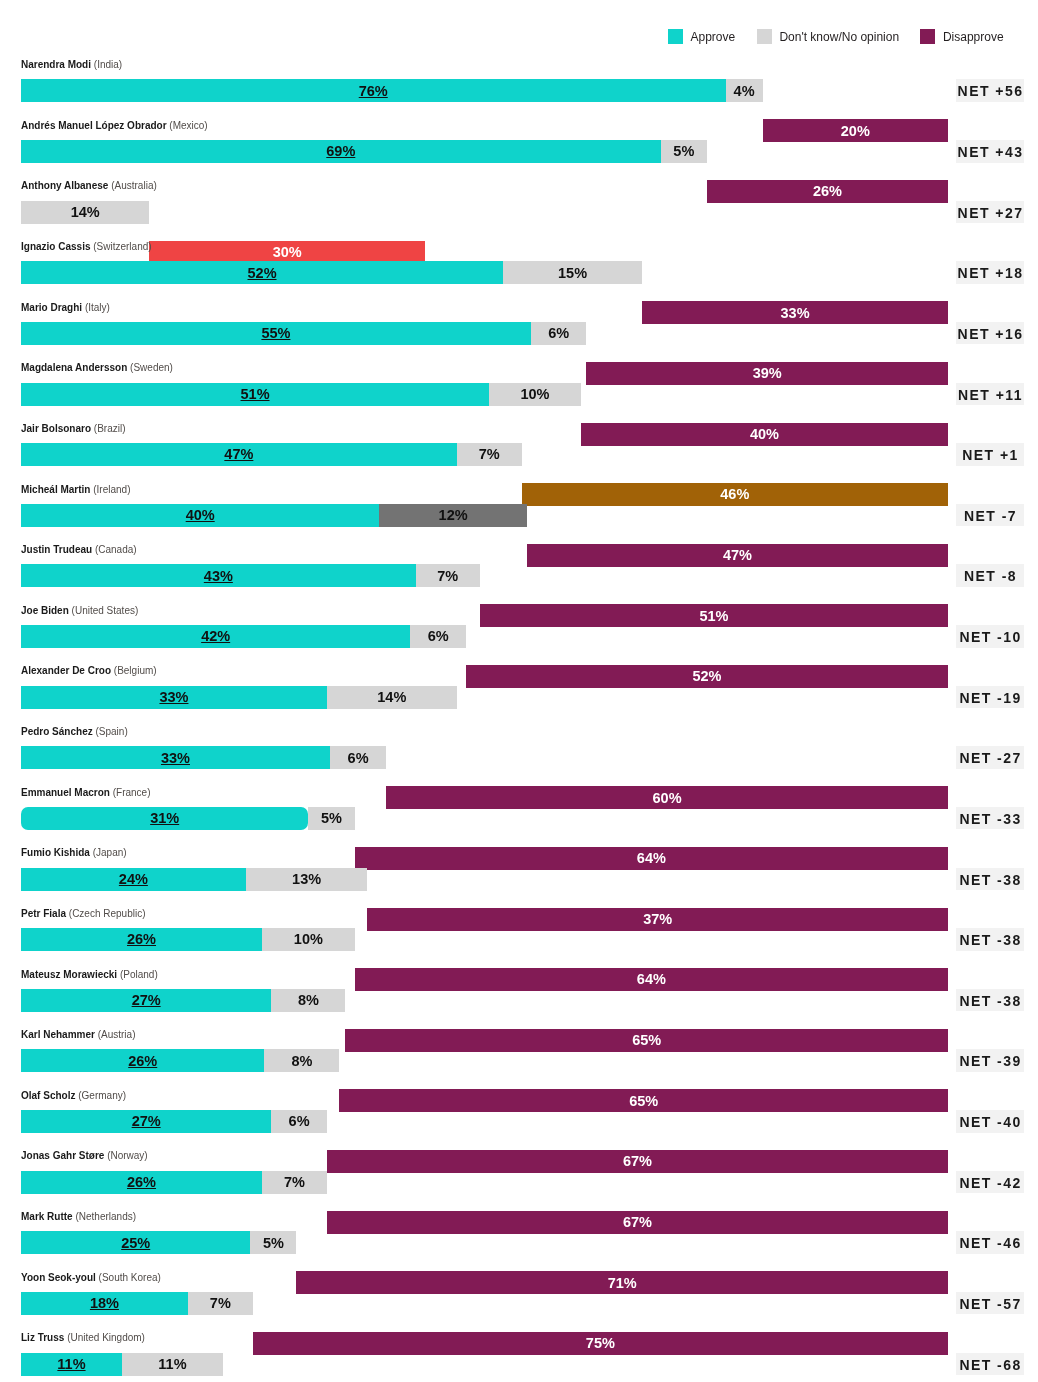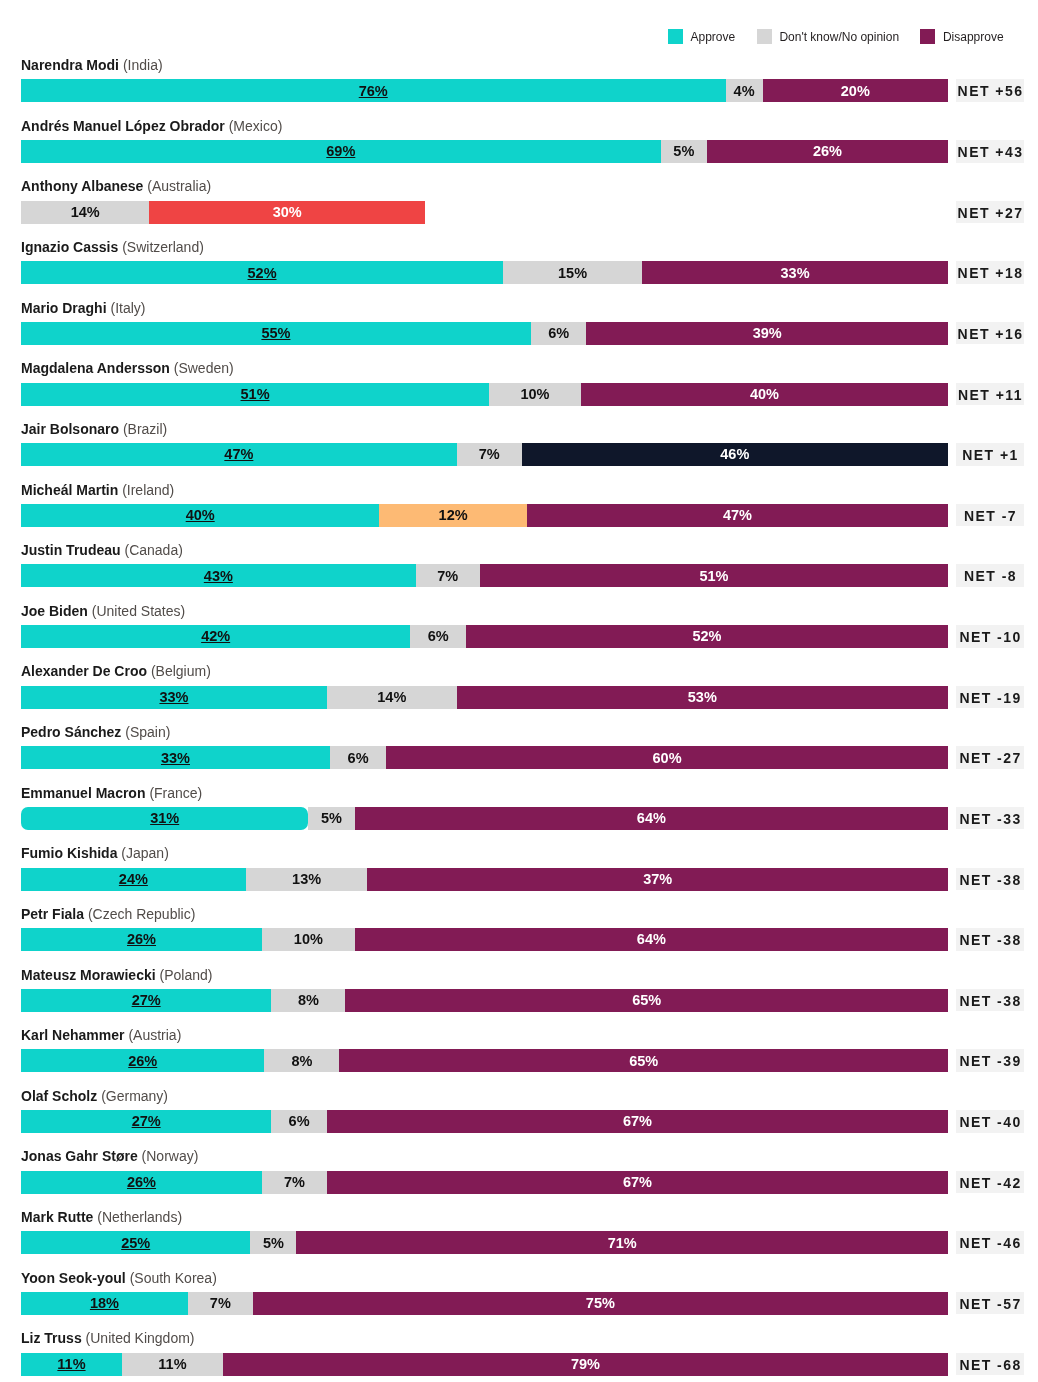--- a/index.html
+++ b/index.html
@@ -22,37 +22,37 @@
     line-height:15.2px; white-space:nowrap;
   }
   #leg0 { left:667.9px; }
   #leg1 { left:756.8px; }
   #leg2 { left:920.3px; }
 
   
   .row { position:absolute; left:0; width:1038px; height:23.1px; }
   .row-label {
     position:absolute; left:21px; top:-24.2px; height:20px;
-    font-size:14px; line-height:20px; white-space:nowrap;
+    font-size:10px; line-height:20px; white-space:nowrap;
   }
   .leader { font-weight:bold; color:#1a1a1a; }
   .country { font-weight:normal; color:#514c49; }
 
   .bar { position:absolute; left:21px; top:0; width:927px; height:23.1px; display:flex; }
   .seg { height:23.1px; position:relative; overflow:hidden; }
   .seg span {
     position:absolute; left:0; right:0; top:0.3px; height:23.1px;
     font-size:14.5px; font-weight:bold; line-height:23.1px; text-align:center;
     white-space:nowrap;
   }
   .seg-approve { background:#0FD3CB; }
   .seg-approve span { color:#111111;text-decoration:underline; }
   .seg-dk { background:#D6D6D6; }
   .seg-dk span { color:#111111; }
-  .seg-dis { background:#821B55; }
+  .seg-dis { background:#821B55;margin-top:40px; }
   .seg-dis span { color:#ffffff; }
 
   .net {
     position:absolute; left:955.5px; top:0px; width:68.6px; height:22.6px;
     background:#F2F2F2; font-size:14px; font-weight:bold; color:#1a1a1a;
     letter-spacing:1.45px; text-indent:1.45px;
     line-height:25.3px; text-align:center; white-space:nowrap;
   }
 </style>
 </head>
@@ -164,33 +164,33 @@
   </div>
   <div class="row" style="top:443.150px">
     <div class="row-label"><span class="leader">Jair Bolsonaro</span> <span class="country">(Brazil)</span></div>
     <div class="bar">
       <div class="seg seg-approve" style="width: 47%; background: rgb(15, 211, 203);">
           <span>47%</span>
         </div>
       <div class="seg seg-dk" style="width: 7%; background: rgb(214, 214, 214);">
           <span>7%</span>
         </div>
-      <div class="seg seg-dis" style="width: 46%; background: #0f172a;">
+      <div class="seg seg-dis" style="width: 46%; background: #a16207;">
           <span>46%</span>
         </div>
     </div>
     <div class="net">NET +1</div>
   </div>
   <div class="row" style="top:503.775px">
     <div class="row-label"><span class="leader">Micheál Martin</span> <span class="country">(Ireland)</span></div>
     <div class="bar">
       <div class="seg seg-approve" style="width: 40.404%; background: rgb(15, 211, 203);">
           <span>40%</span>
         </div>
-      <div class="seg seg-dk" style="width: 12.1212%; background: #fdba74; padding-left: 40px;">
+      <div class="seg seg-dk" style="width: 12.1212%; background: #737373; padding-left: 40px;">
           <span>12%</span>
         </div>
       <div class="seg seg-dis" style="width: 47.4748%; background: rgb(130, 27, 85);">
           <span>47%</span>
         </div>
     </div>
     <div class="net">NET -7</div>
   </div>
   <div class="row" style="top:564.400px">
     <div class="row-label"><span class="leader">Justin Trudeau</span> <span class="country">(Canada)</span></div>
@@ -224,23 +224,20 @@
   </div>
   <div class="row" style="top:685.650px">
     <div class="row-label"><span class="leader">Alexander De Croo</span> <span class="country">(Belgium)</span></div>
     <div class="bar">
       <div class="seg seg-approve" style="width: 33%; background: rgb(15, 211, 203);">
           <span>33%</span>
         </div>
       <div class="seg seg-dk" style="width: 14%; background: rgb(214, 214, 214);">
           <span>14%</span>
         </div>
-      <div class="seg seg-dis" style="width: 53%; background: rgb(130, 27, 85);">
-          <span>53%</span>
-        </div>
     </div>
     <div class="net">NET -19</div>
   </div>
   <div class="row" style="top:746.275px">
     <div class="row-label"><span class="leader">Pedro Sánchez</span> <span class="country">(Spain)</span></div>
     <div class="bar">
       <div class="seg seg-approve" style="width: 33.3333%; background: rgb(15, 211, 203);">
           <span>33%</span>
         </div>
       <div class="seg seg-dk" style="width: 6.06061%; background: rgb(214, 214, 214);">

